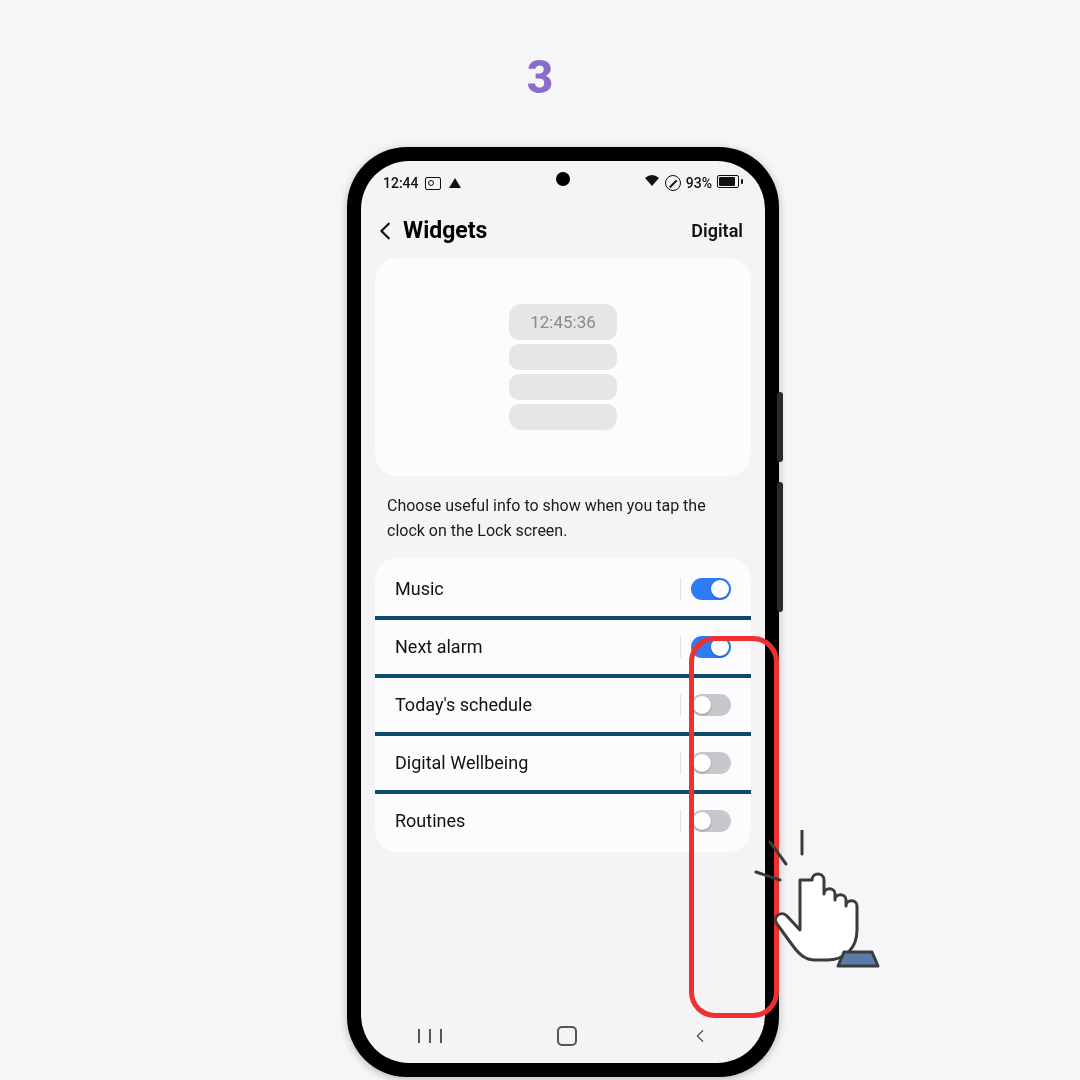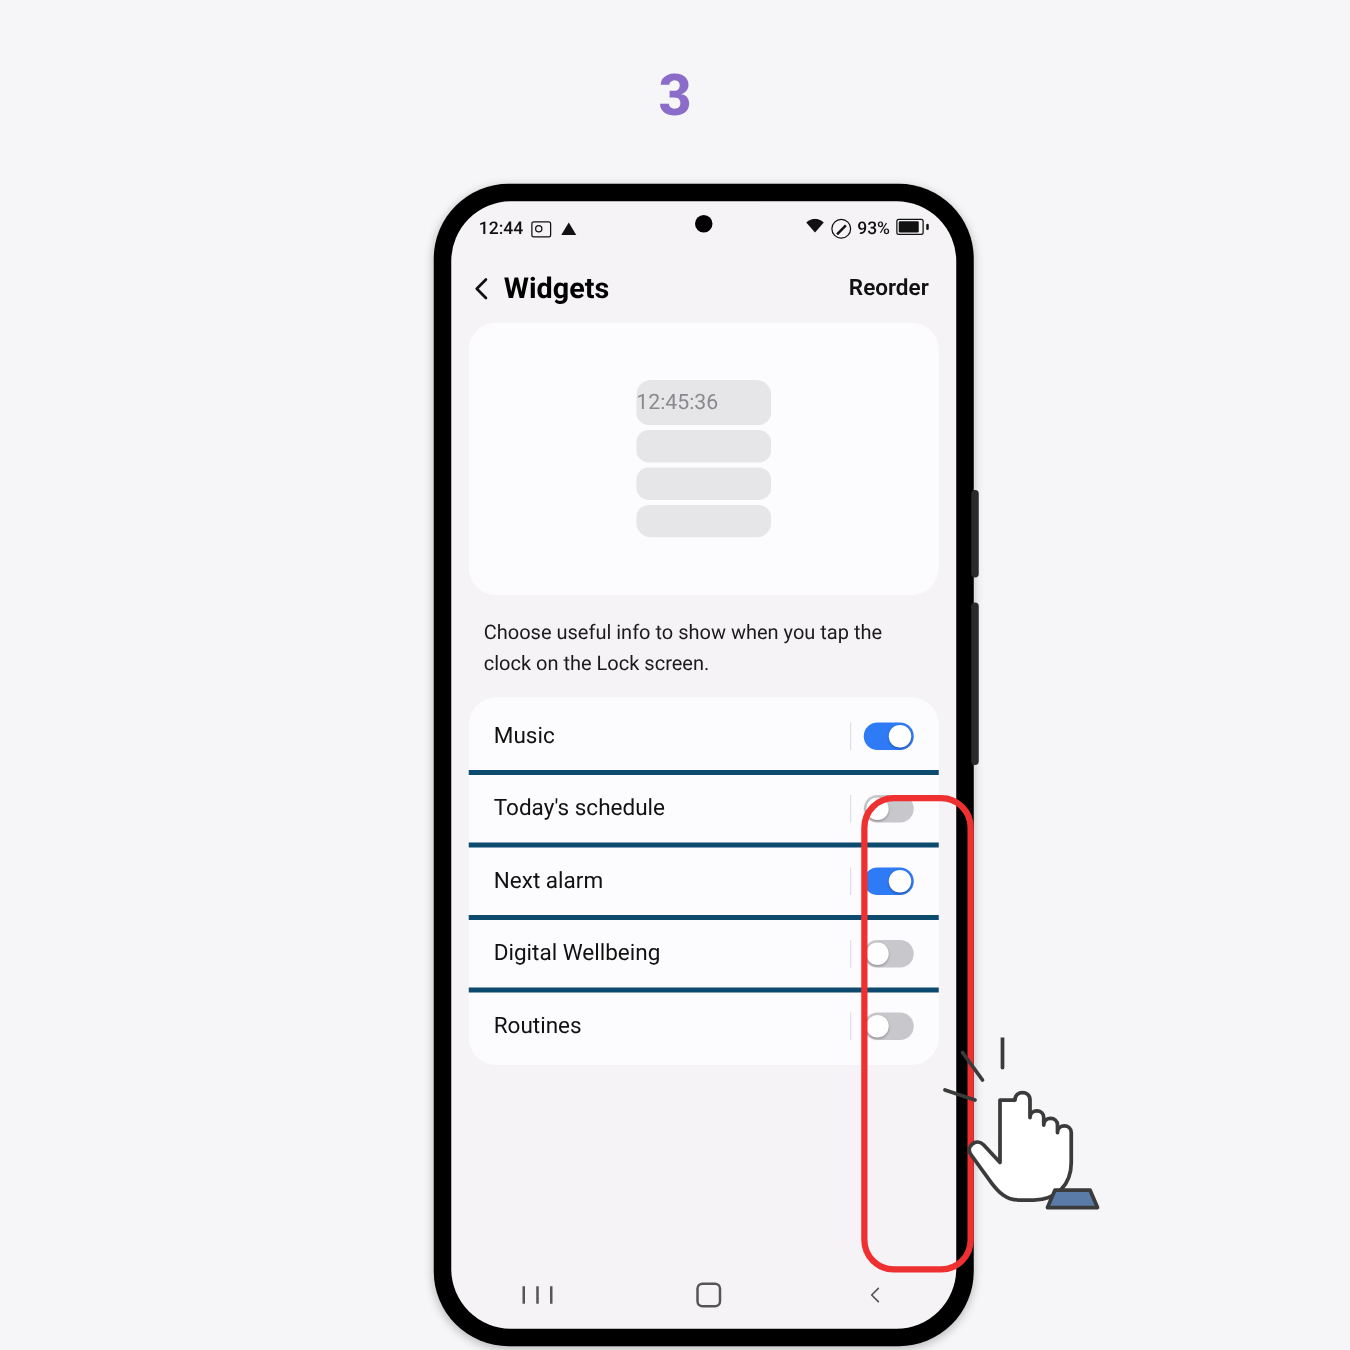--- a/index.html
+++ b/index.html
@@ -36,21 +36,21 @@
   
   .hdr{display:flex;align-items:center;justify-content:space-between;padding:18px 22px 14px 14px}
   .hdr-left{display:flex;align-items:center;gap:6px}
   .back-ch svg{display:block}
   .hdr-title{font-size:23px;font-weight:700;color:#000000}
   .hdr-action{font-size:18px;font-weight:600;color:#111}
   
   .card{margin:0 14px;background:#fcfbfd;border-radius:22px}
   .preview-card{height:218px;display:flex;align-items:center;justify-content:center}
   .widget-preview{width:108px;border-radius:12px;overflow:hidden}
-  .wp-clock{background:#e6e5e8;font-size:17px;color:#8a8a8e;padding:8px 0;border-radius:10px;margin-bottom:4px}
+  .wp-clock{background:#e6e5e8;text-align:center;font-size:17px;color:#8a8a8e;padding:8px 0;border-radius:10px;margin-bottom:4px}
   .wp-row{height:26px;background:#e6e5e8;border-radius:10px;margin-top:4px}
   .helper{padding:18px 26px 14px 26px;font-size:16px;line-height:1.55;color:#1b1b1b}
   
   .list-card{padding:4px 0 4px 0}
   .row{display:flex;align-items:center;justify-content:space-between;
        padding:16px 20px;border-bottom:4px solid #0c4a6e}
   .row:last-child{border-bottom:none}
   .row-label{font-size:18px;color:#111}
   .row-right{display:flex;align-items:center;gap:10px}
   .vline{width:1.5px;height:22px;background:#e1dfe4}
@@ -109,21 +109,21 @@
 
       <div class="hdr">
         <div class="hdr-left">
           <span class="back-ch">
             <svg width="22" height="22" viewBox="0 0 24 24">
                 <path d="M15 4 L7 12 L15 20" stroke="#111" stroke-width="2.4" fill="none" stroke-linecap="round" stroke-linejoin="round"></path>
               </svg>
           </span>
           <span class="hdr-title">Widgets</span>
         </div>
-        <span class="hdr-action">Reorder</span>
+        <span class="hdr-action">Digital</span>
       </div>
 
       <div class="card preview-card">
         <div class="widget-preview">
           <div class="wp-clock">12:45:36</div>
           <div class="wp-row"></div>
           <div class="wp-row"></div>
           <div class="wp-row"></div>
         </div>
       </div>
@@ -134,33 +134,33 @@
           <div class="row">
             <span class="row-label">Music</span>
             <span class="row-right">
               <span class="vline"></span>
               <span class="toggle on">
                 <span class="knob"></span>
               </span>
             </span>
           </div>
           <div class="row">
+            <span class="row-label">Next alarm</span>
+            <span class="row-right">
+              <span class="vline"></span>
+              <span class="toggle on">
+                <span class="knob"></span>
+              </span>
+            </span>
+          </div>
+          <div class="row">
             <span class="row-label">Today's schedule</span>
             <span class="row-right">
               <span class="vline"></span>
               <span class="toggle off">
-                <span class="knob"></span>
-              </span>
-            </span>
-          </div>
-          <div class="row">
-            <span class="row-label">Next alarm</span>
-            <span class="row-right">
-              <span class="vline"></span>
-              <span class="toggle on">
                 <span class="knob"></span>
               </span>
             </span>
           </div>
           <div class="row">
             <span class="row-label">Digital Wellbeing</span>
             <span class="row-right">
               <span class="vline"></span>
               <span class="toggle off">
                 <span class="knob"></span>

